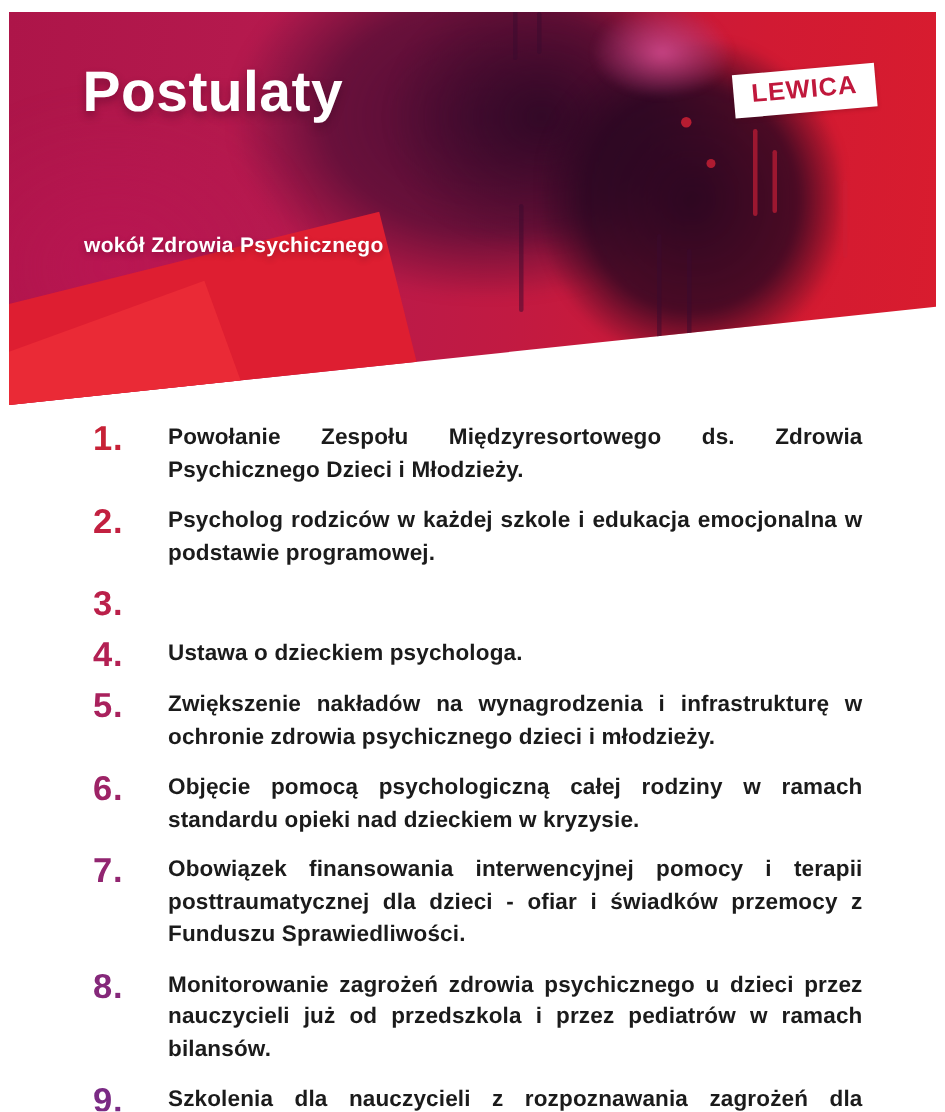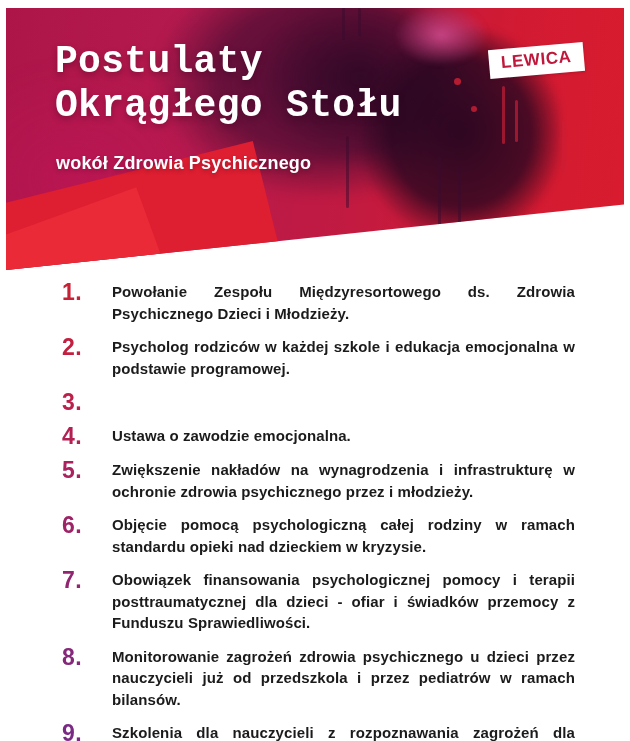--- a/index.html
+++ b/index.html
@@ -85,29 +85,29 @@
     top: 32px;
     z-index: 4;
     margin: 0;
     color: #ffffff;
     font-size: 38px;
     line-height: 44px;
     font-weight: 700;
     letter-spacing: .3px;
     text-shadow: 0 3px 6px rgba(50,0,30,.35);
   }
-  .title span { display: block; font-family: Liberation Mono, monospace; }
+  .title span { display: block; }
   .subtitle {
     position: absolute;
     left: 50px;
     top: 141px;
     z-index: 4;
     margin: 0;
     color: #ffffff;
-    font-size: 18px;
+    font-size: 14px;
     line-height: 28px;
     font-weight: 700;
     letter-spacing: .2px;
     text-shadow: 0 2px 4px rgba(50,0,30,.3);
   }
   .subtitle span { display: block; }
 
   
   .items {
     position: absolute;
@@ -167,21 +167,20 @@
       <i class="rr r7"></i>
       <i class="rr r8"></i>
     </div>
 
     <div class="badge">
       <span style="color: rgb(192, 24, 60);">LEWICA</span>
     </div>
 
     <h1 class="title">
       <span>Postulaty</span>
-      <span>Okrągłego Stołu</span>
     </h1>
 
     <h2 class="subtitle">
       <span>wokół Zdrowia Psychicznego</span>
     </h2>
   </div>
 
   <ol class="items">
     <li>
       <span class="num" style="color: rgb(199, 33, 54);">1.</span>
@@ -189,33 +188,33 @@
     </li>
     <li>
       <span class="num" style="color: rgb(194, 32, 64);">2.</span>
       <p class="txt">Psycholog rodziców w każdej szkole i edukacja emocjonalna w podstawie programowej.</p>
     </li>
     <li>
       <span class="num" style="color: rgb(187, 32, 74);">3.</span>
     </li>
     <li>
       <span class="num" style="color: rgb(179, 32, 83);">4.</span>
-      <p class="txt">Ustawa o zawodzie emocjonalna.</p>
+      <p class="txt">Ustawa o dzieckiem psychologa.</p>
     </li>
     <li>
       <span class="num" style="color: rgb(169, 33, 93);">5.</span>
-      <p class="txt">Zwiększenie nakładów na wynagrodzenia i infrastrukturę w ochronie zdrowia psychicznego przez i młodzieży.</p>
+      <p class="txt">Zwiększenie nakładów na wynagrodzenia i infrastrukturę w ochronie zdrowia psychicznego dzieci i młodzieży.</p>
     </li>
     <li>
       <span class="num" style="color: rgb(157, 35, 102);">6.</span>
       <p class="txt">Objęcie pomocą psychologiczną całej rodziny w ramach standardu opieki nad dzieckiem w kryzysie.</p>
     </li>
     <li>
       <span class="num" style="color: rgb(145, 37, 112);">7.</span>
-      <p class="txt">Obowiązek finansowania psychologicznej pomocy i terapii posttraumatycznej dla dzieci - ofiar i świadków przemocy z Funduszu Sprawiedliwości.</p>
+      <p class="txt">Obowiązek finansowania interwencyjnej pomocy i terapii posttraumatycznej dla dzieci - ofiar i świadków przemocy z Funduszu Sprawiedliwości.</p>
     </li>
     <li>
       <span class="num" style="color: rgb(133, 40, 122);">8.</span>
       <p class="txt">Monitorowanie zagrożeń zdrowia psychicznego u dzieci przez nauczycieli już od przedszkola i przez pediatrów w ramach bilansów.</p>
     </li>
     <li>
       <span class="num" style="color: rgb(122, 42, 132);">9.</span>
       <p class="txt">Szkolenia dla nauczycieli z rozpoznawania zagrożeń dla zdrowia psychicznego dzieci i młodzieży.</p>
     </li>
   </ol>

